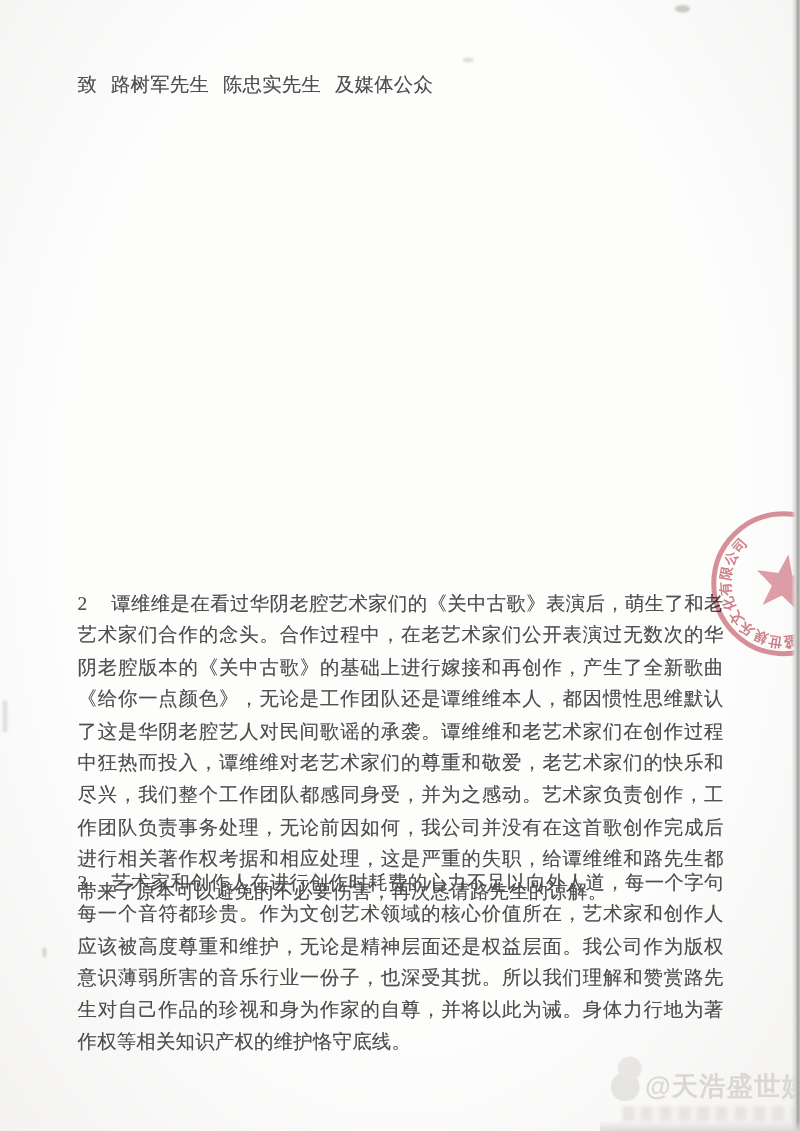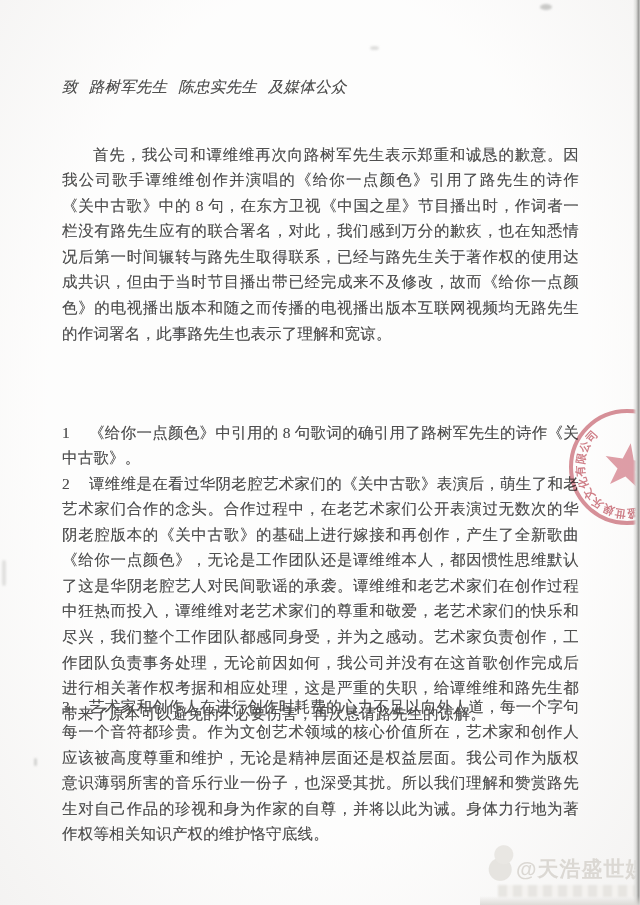--- a/index.html
+++ b/index.html
@@ -20,21 +20,21 @@
     content:"";position:absolute;inset:0;pointer-events:none;
     background:
       radial-gradient(ellipse at 50% 45%, rgba(255,255,255,.6) 60%, rgba(190,190,188,.12) 100%);
   }
   .text-block{
     position:absolute;left:62px;width:517px;
     font-size:15.5px;line-height:25.6px;
     text-align:justify;letter-spacing:.2px;
     text-shadow:0 0 .5px rgba(90,90,90,.55);
   }
-  .salutation{top:74px;word-spacing:7px;white-space:pre-wrap;font-style:italic;}
+  .salutation{top:56px;word-spacing:7px;white-space:pre-wrap;}
   .p1{top:126px;}
   .p2{top:303px;}
   .item-1{top:404px;}
   .item-2{top:455px;}
   .item-3{top:678px;}
   .indent{text-indent:31px;}
   .num{margin-right:19px;}
   
   .seal{
     position:absolute;left:552px;top:392px;width:150px;height:150px;
@@ -75,24 +75,22 @@
   .speck-c{left:34px;top:758px;width:3px;height:8px;border-radius:2px;opacity:.8;}
   .speck-d{left:2px;top:560px;width:4px;height:26px;border-radius:2px;opacity:.5;}
 </style>
 </head>
 <body>
 
 <div class="page">
 
   <div class="text-block salutation">致 路树军先生 陈忠实先生 及媒体公众</div>
 
-  <p class="text-block p1 indent">首先，我公司和谭维维再次向路树军先生表示郑重和诚恳的歉意。因我公司歌手谭维维创作并演唱的《给你一点颜色》引用了路先生的诗作《关中古歌》中的 8 句，在东方卫视《中国之星》节目播出时，作词者一栏没有路先生应有的联合署名，对此，我们感到万分的歉疚，也在知悉情况后第一时间辗转与路先生取得联系，已经与路先生关于著作权的使用达成共识，但由于当时节目播出带已经完成来不及修改，故而《给你一点颜色》的电视播出版本和随之而传播的电视播出版本互联网视频均无路先生的作词署名，此事路先生也表示了理解和宽谅。</p>
 
 
-  <p class="text-block item-1"><span class="num">1</span><span>《给你一点颜色》中引用的 8 句歌词的确引用了路树军先生的诗作《关中古歌》。</span></p>
 
   <p class="text-block item-2"><span class="num">2</span><span>谭维维是在看过华阴老腔艺术家们的《关中古歌》表演后，萌生了和老艺术家们合作的念头。合作过程中，在老艺术家们公开表演过无数次的华阴老腔版本的《关中古歌》的基础上进行嫁接和再创作，产生了全新歌曲《给你一点颜色》，无论是工作团队还是谭维维本人，都因惯性思维默认了这是华阴老腔艺人对民间歌谣的承袭。谭维维和老艺术家们在创作过程中狂热而投入，谭维维对老艺术家们的尊重和敬爱，老艺术家们的快乐和尽兴，我们整个工作团队都感同身受，并为之感动。艺术家负责创作，工作团队负责事务处理，无论前因如何，我公司并没有在这首歌创作完成后进行相关著作权考据和相应处理，这是严重的失职，给谭维维和路先生都带来了原本可以避免的不必要伤害，再次恳请路先生的谅解。</span></p>
 
   <p class="text-block item-3"><span class="num">3</span><span>艺术家和创作人在进行创作时耗费的心力不足以向外人道，每一个字句每一个音符都珍贵。作为文创艺术领域的核心价值所在，艺术家和创作人应该被高度尊重和维护，无论是精神层面还是权益层面。我公司作为版权意识薄弱所害的音乐行业一份子，也深受其扰。所以我们理解和赞赏路先生对自己作品的珍视和身为作家的自尊，并将以此为诫。身体力行地为著作权等相关知识产权的维护恪守底线。</span></p>
 
   <svg class="seal" viewBox="0 0 150 150">
     <g transform="rotate(-135 75 75)">
       <circle cx="75" cy="75" r="56" fill="none" stroke="#cc6f7a" stroke-width="4" opacity=".9"></circle>
       <path id="sealArc" d="M 32,75 A 43,43 0 1 1 118,75" fill="none"></path>
       <text font-size="11" fill="#c96974" letter-spacing="0.5" font-family="Liberation Serif, DejaVu Serif, serif" font-weight="bold">

